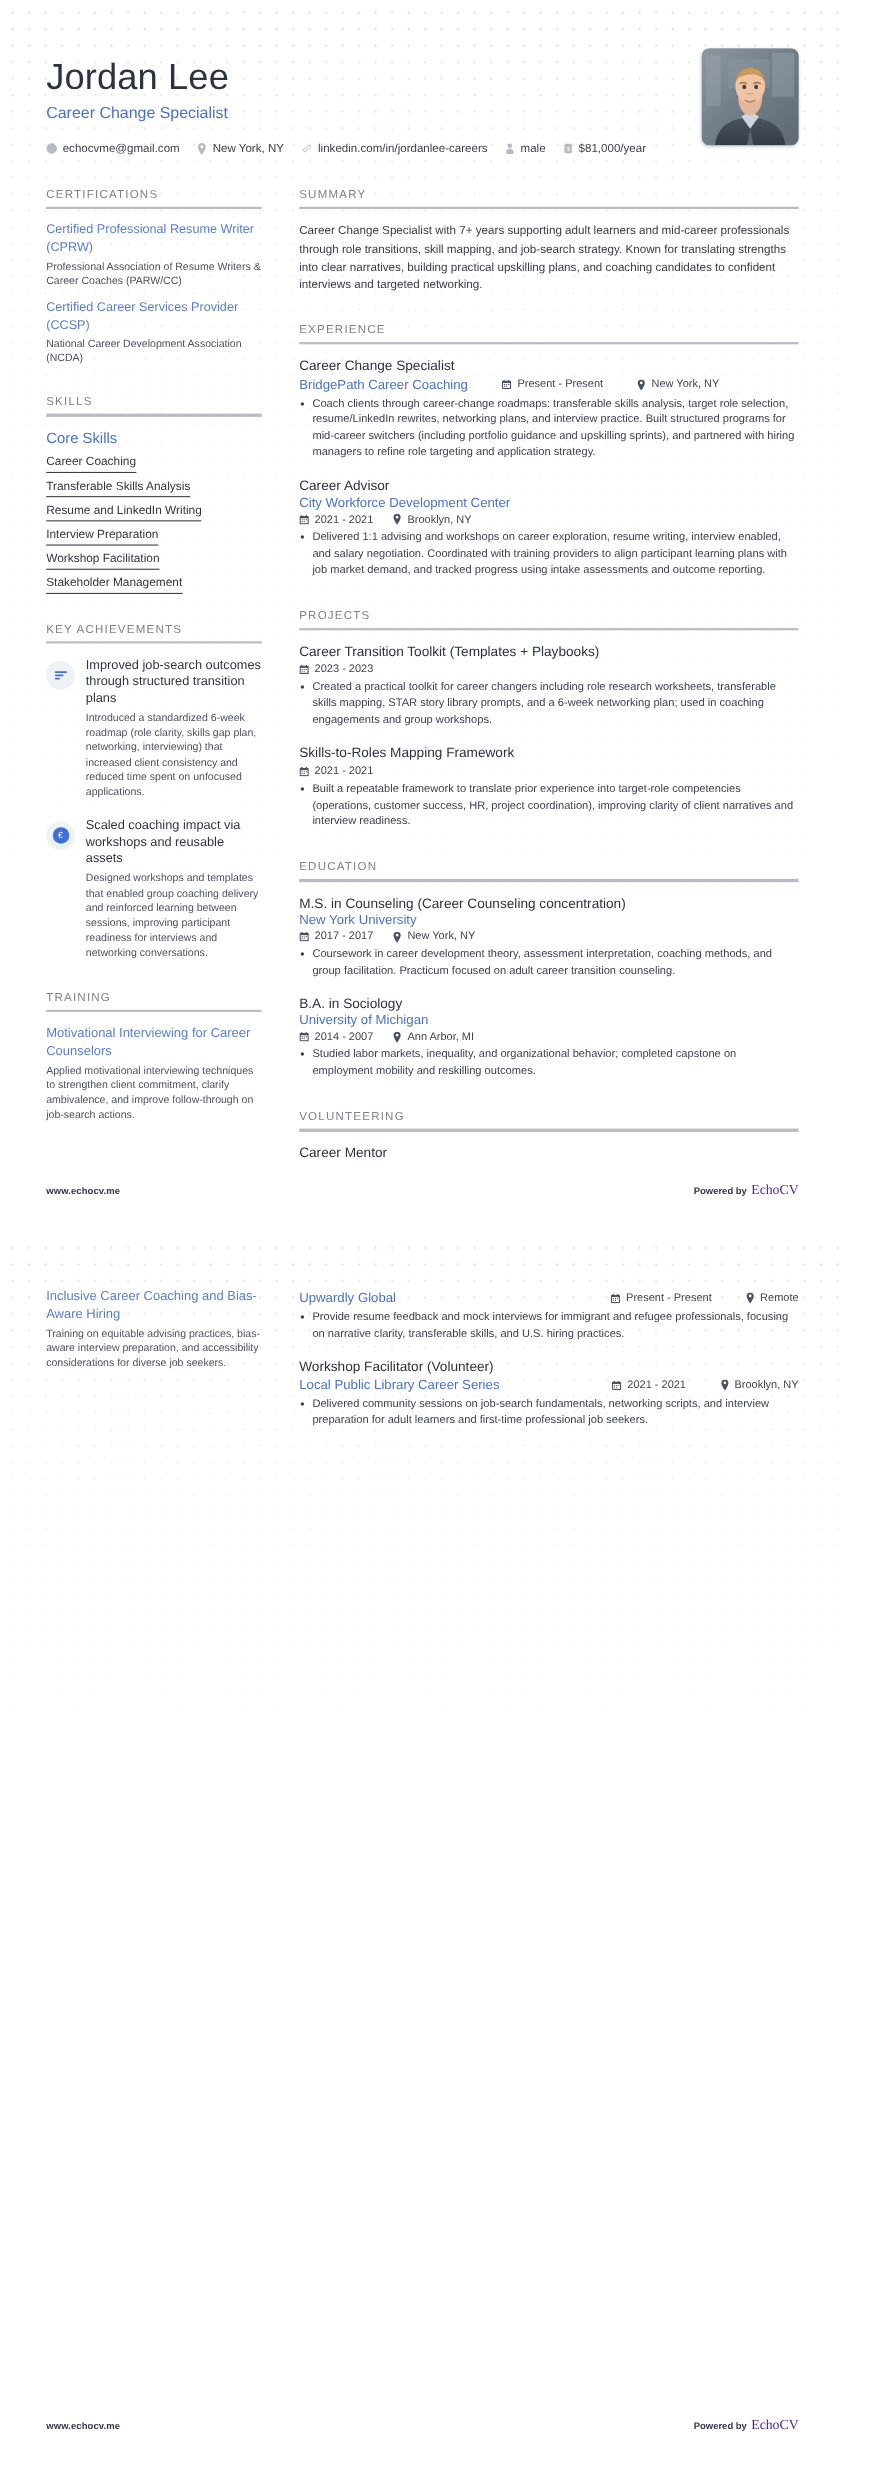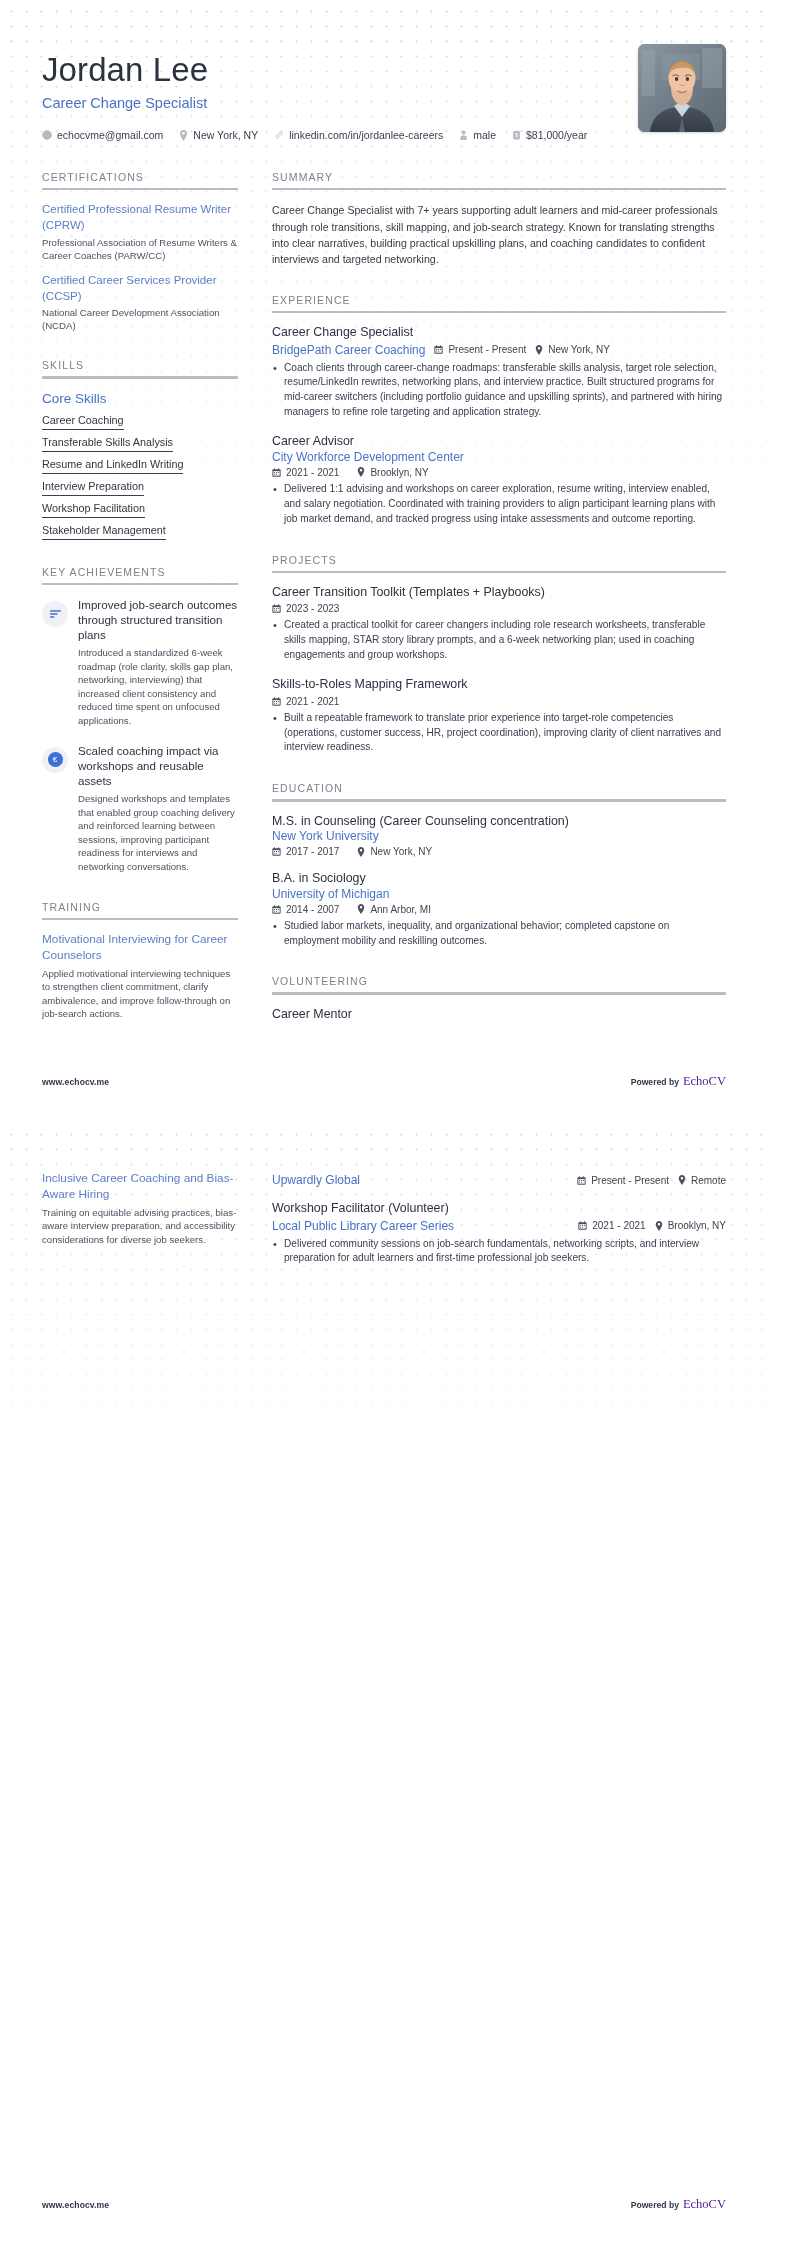--- a/index.html
+++ b/index.html
@@ -185,21 +185,21 @@
   .entry{ margin-bottom:14px; }
   .entry-title{
     font-size:12.4px;
     color:#2b3240;
     line-height:1.25;
   }
   .entry-line2{
     display:flex;
     align-items:center;
     flex-wrap:wrap;
-    gap:0 9px;
+    gap:0 31px;
     margin-top:2px;
   }
   .entry-org{
     font-size:12px;
     color:#4a72c4;
   }
   .meta{
     display:flex;align-items:center;gap:5px;
     font-size:10px;color:#3e4450;
   }
@@ -566,20 +566,23 @@
               </span>
               <span class="meta">
                 <span>
                     <svg width="8" height="10" viewBox="0 0 12 16">
                       <path class="mic" d="M6 0C3 0 .8 2.2.8 5.1 .8 9 6 16 6 16s5.2-7 5.2-10.9C11.2 2.2 9 0 6 0zm0 7a2 2 0 1 1 0-4 2 2 0 0 1 0 4z"></path>
                     </svg>
                   </span>
                 <span>New York, NY</span>
               </span>
             </div>
+            <ul class="bullets">
+              <li>Coursework in career development theory, assessment interpretation, coaching methods, and group facilitation. Practicum focused on adult career transition counseling.</li>
+            </ul>
           </div>
 
           <div class="entry">
             <div class="entry-title">B.A. in Sociology</div>
             <div class="entry-org">University of Michigan</div>
             <div class="meta-row">
               <span class="meta">
                 <span>
                     <svg width="9" height="9" viewBox="0 0 12 12">
                       <rect class="mic" x=".5" y="1.6" width="11" height="10" rx="1"></rect>
@@ -663,20 +666,23 @@
             </span>
             <span class="meta">
               <span>
                   <svg width="8" height="10" viewBox="0 0 12 16">
                     <path class="mic" d="M6 0C3 0 .8 2.2.8 5.1 .8 9 6 16 6 16s5.2-7 5.2-10.9C11.2 2.2 9 0 6 0zm0 7a2 2 0 1 1 0-4 2 2 0 0 1 0 4z"></path>
                   </svg>
                 </span>
               <span>Remote</span>
             </span>
           </div>
+          <ul class="bullets">
+            <li>Provide resume feedback and mock interviews for immigrant and refugee professionals, focusing on narrative clarity, transferable skills, and U.S. hiring practices.</li>
+          </ul>
         </div>
 
         <div class="entry">
           <div class="entry-title">Workshop Facilitator (Volunteer)</div>
           <div class="entry-line2">
             <span class="entry-org">Local Public Library Career Series</span>
             <span class="meta" style="margin-left:auto;">
               <span>
                   <svg width="9" height="9" viewBox="0 0 12 12">
                     <rect class="mic" x=".5" y="1.6" width="11" height="10" rx="1"></rect>

